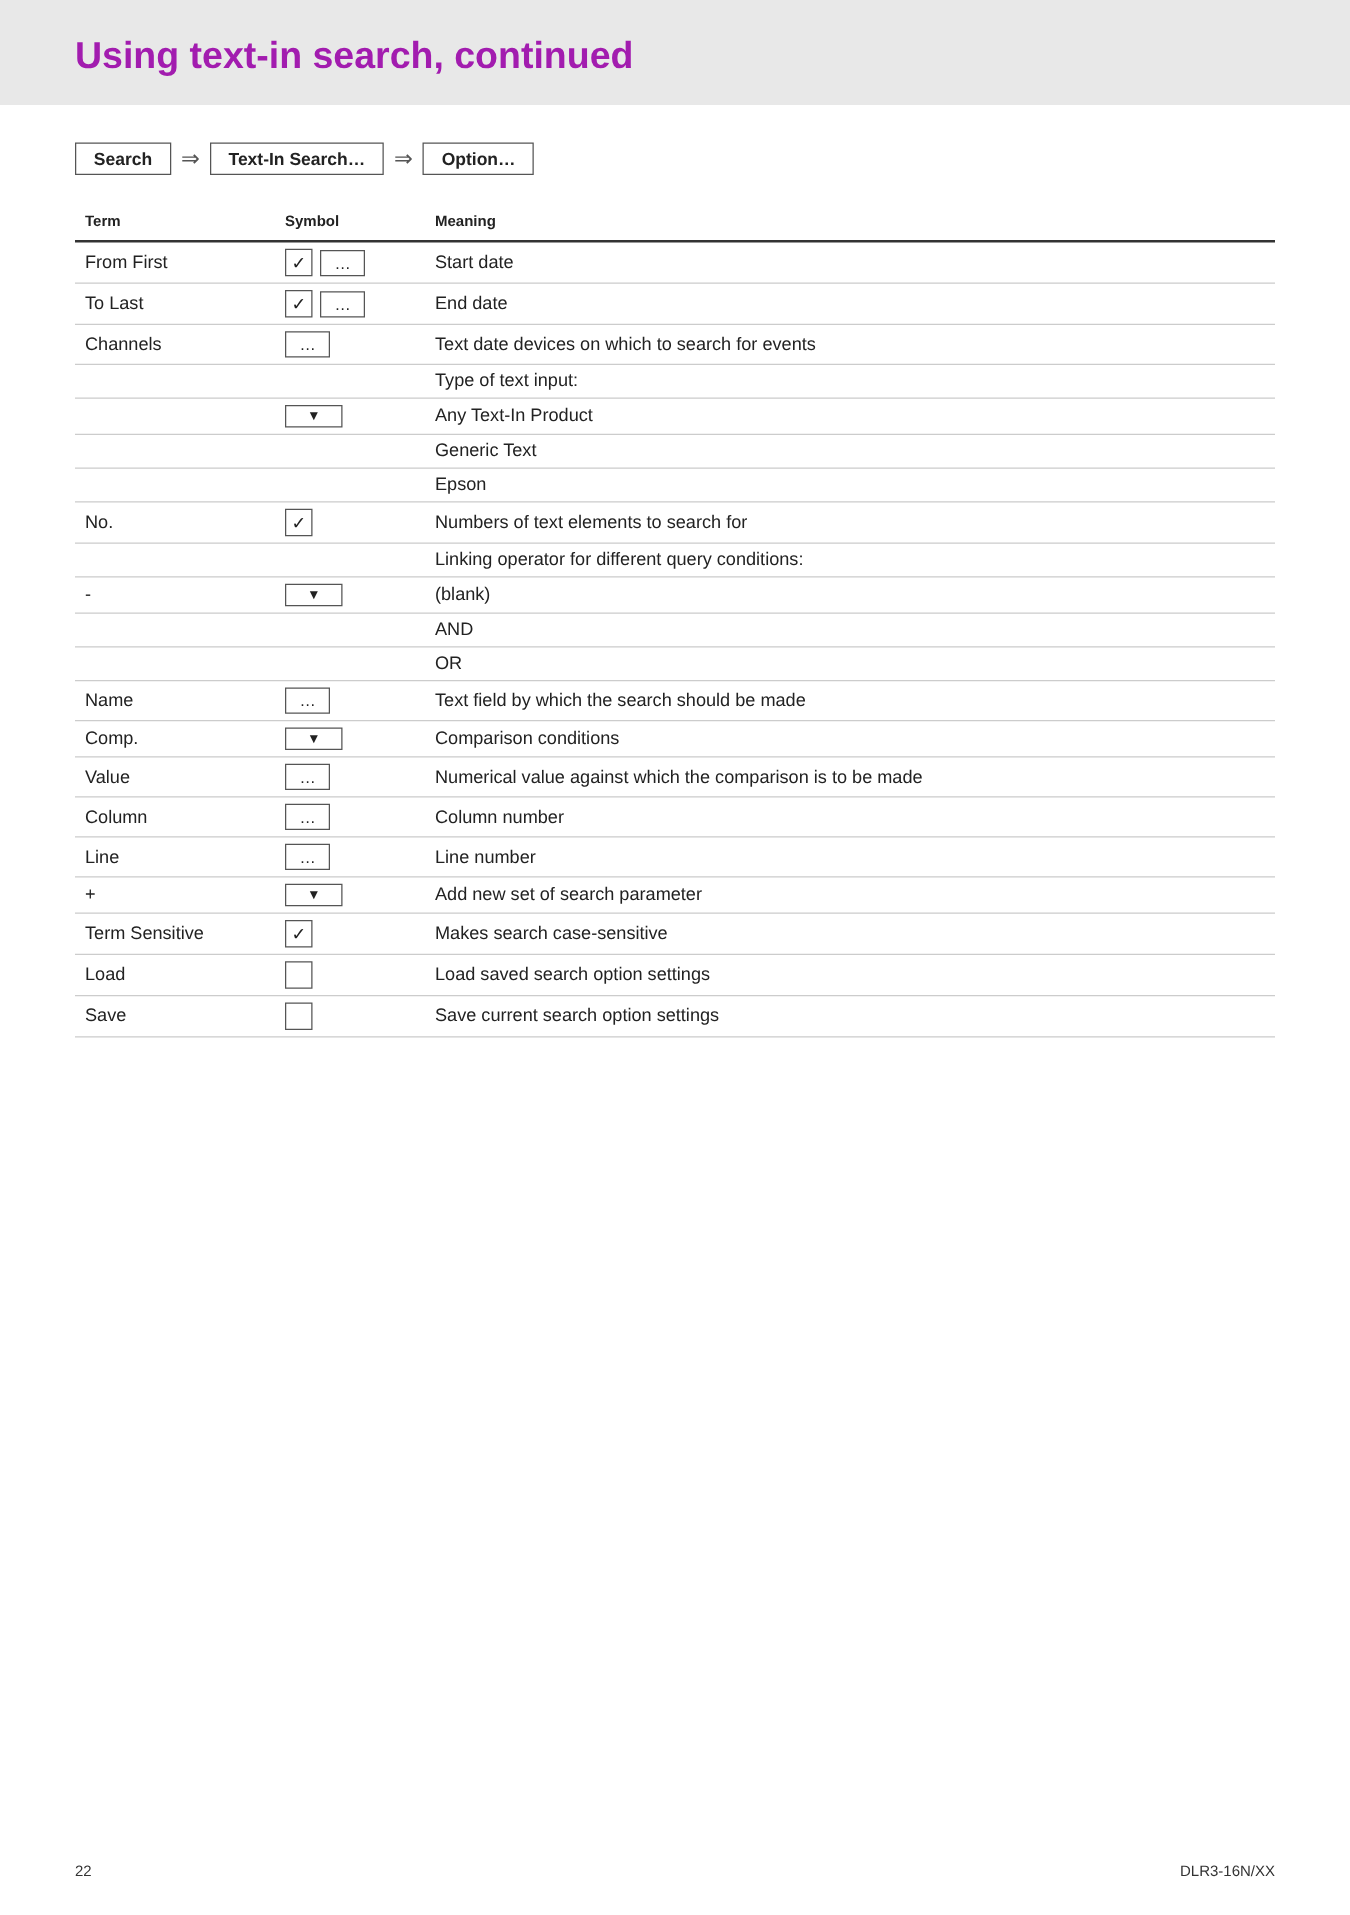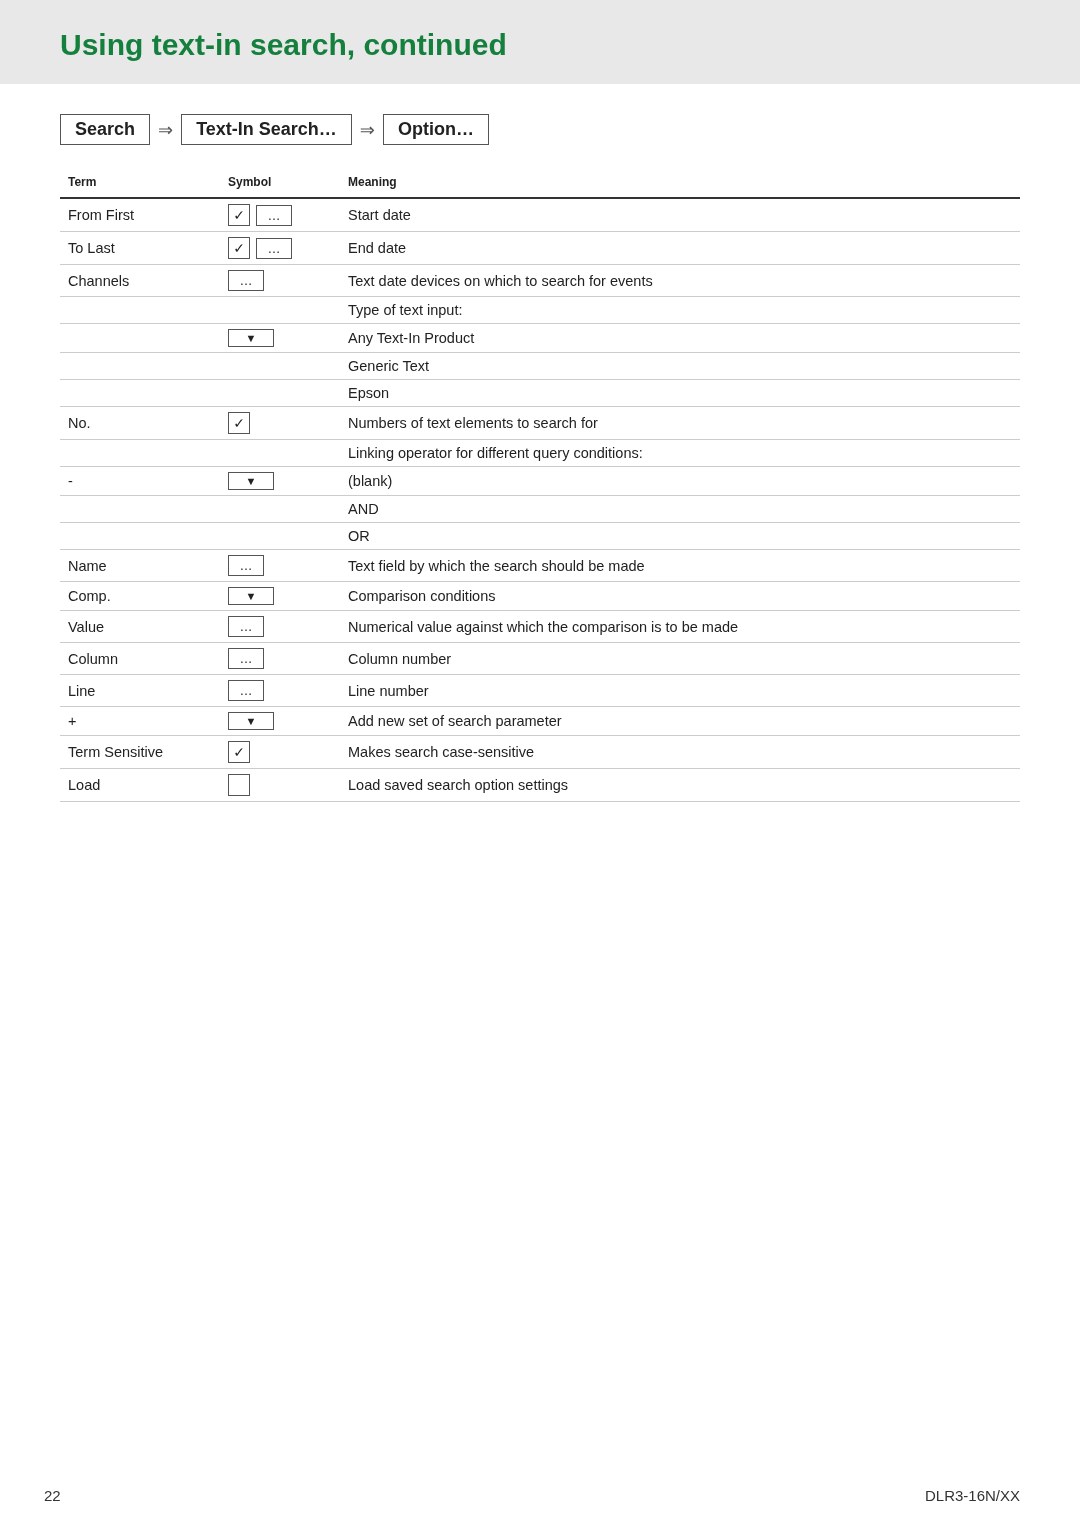--- a/index.html
+++ b/index.html
@@ -23,35 +23,35 @@
     .page-title-bar {
       background: #e8e8e8;
       margin: 0 -60px;
       padding: 28px 60px 22px 60px;
       margin-bottom: 30px;
     }
 
     .page-title {
       font-size: 30px;
       font-weight: bold;
-      color: #15803d;
+      color: #a21caf;
     }
 
     .breadcrumb-row {
       display: flex;
       align-items: center;
       gap: 8px;
       margin-bottom: 24px;
       margin-top: 8px;
     }
 
     .breadcrumb-item {
       border: 1.5px solid #555;
       padding: 4px 14px;
-      font-size: 18px;
+      font-size: 14px;
       font-weight: bold;
       background: #fff;
     }
 
     .arrow-icon {
       font-size: 18px;
       color: #555;
     }
 
     .table-section {
@@ -135,25 +135,25 @@
       background: #fff;
     }
 
     .th-term { font-weight: bold; }
     .th-symbol { font-weight: bold; }
     .th-meaning { font-weight: bold; }
 
     .footer-bar {
       position: absolute;
       bottom: 28px;
-      left: 44px;
+      left: 60px;
       right: 60px;
       display: flex;
       justify-content: space-between;
-      font-size: 15px;
+      font-size: 12px;
       color: #333;
     }
   </style>
 </head>
 <body>
 
 <div class="page">
 
   <div class="page-title-bar">
     <h1 class="page-title">Using text-in search, continued</h1>
@@ -341,20 +341,29 @@
         </tr>
         <tr>
           <td>Load</td>
           <td>
             <div class="symbol-cell">
       <span class="sym-plain-box"></span>
     </div>
           </td>
           <td>Load saved search option settings</td>
         </tr>
+        <tr>
+          <td>Save</td>
+          <td>
+            <div class="symbol-cell">
+      <span class="sym-plain-box"></span>
+    </div>
+          </td>
+          <td>Save current search option settings</td>
+        </tr>
       </tbody>
   </table>
 
   <div class="footer-bar">
     <span>22</span>
     <span>DLR3-16N/XX</span>
   </div>
 
 </div>
 

